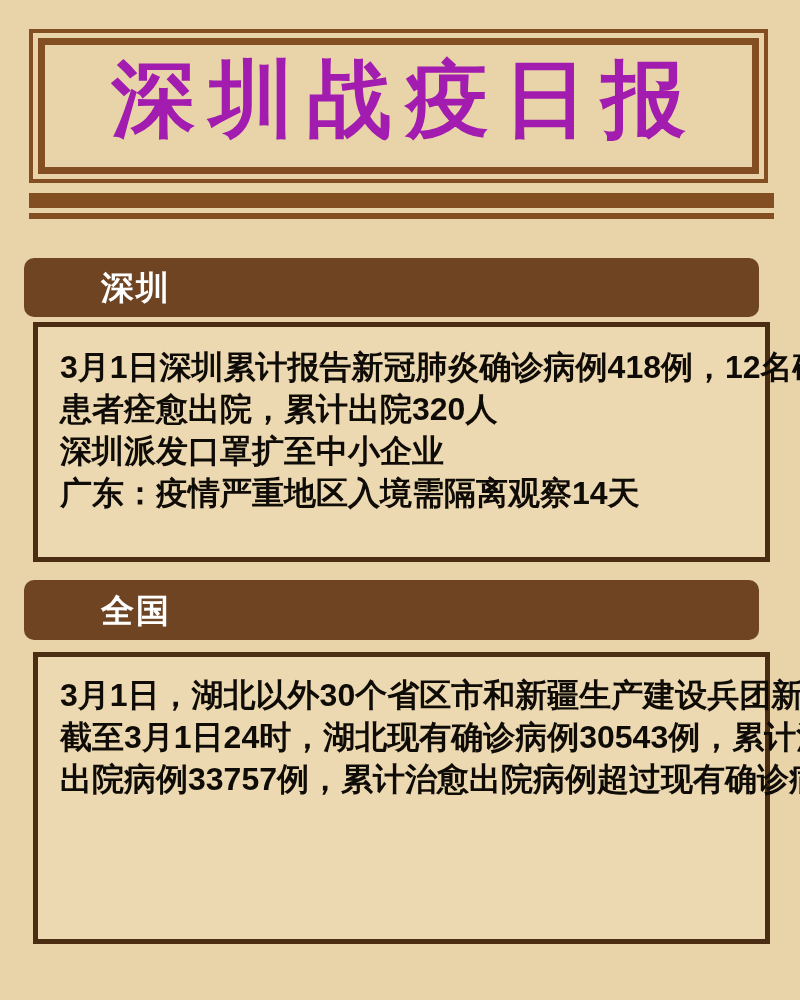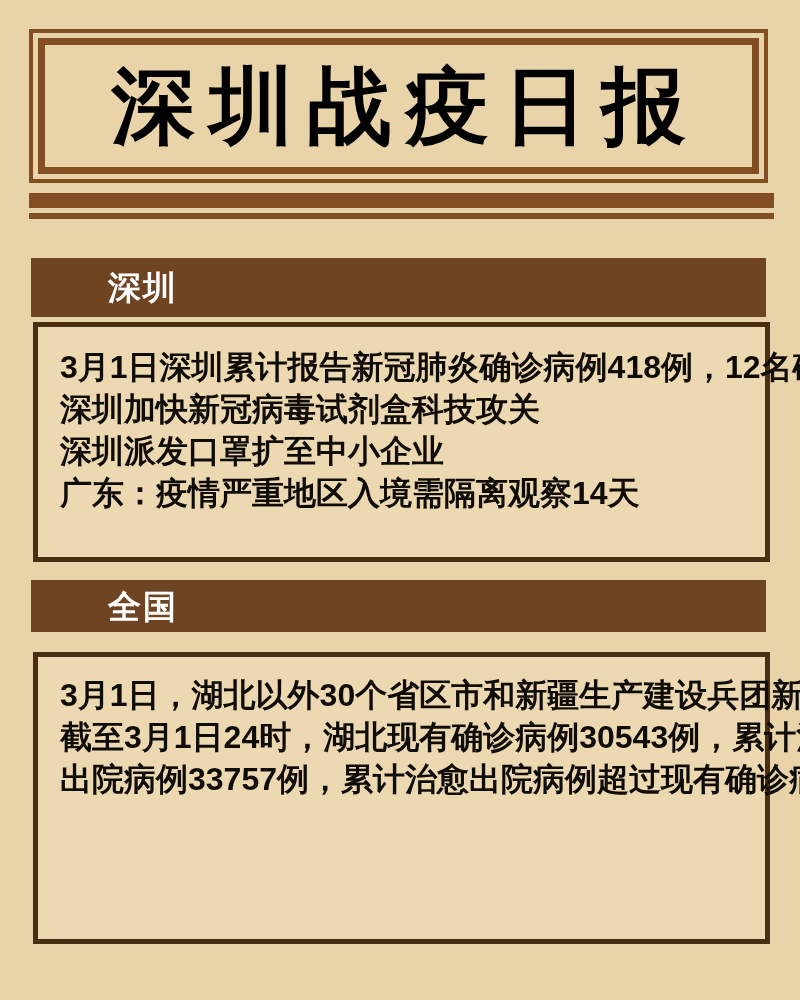--- a/index.html
+++ b/index.html
@@ -30,56 +30,58 @@
     inset: 5px;
     border: 7px solid #824e22;
     display: flex;
     align-items: center;
     justify-content: center;
   }
   .title-text {
     margin: 0;
     font-size: 84px;
     font-weight: bold;
-    color: #000000;
+    color: #a21caf;
     letter-spacing: 14px;
     padding-left: 14px;
     white-space: nowrap;
     line-height: 1;
+    font-family: Liberation Mono, monospace;
   }
 
   
   .rule {
     position: absolute;
     left: 29px;
     width: 745px;
     background: #824e22;
   }
   .rule-thick { top: 193px; height: 15px; }
   .rule-thin  { top: 213px; height: 6px; }
 
   
   .band {
     position: absolute;
-    left: 31px;
+    left: 24px;
     width: 735px;
     background: #6f4423;
     display: flex;
     align-items: center;
     padding-left: 77px;
+    border-radius: 10px;
   }
   .band-label {
     color: #ffffff;
     font-weight: bold;
     font-size: 33px;
     letter-spacing: 2px;
     line-height: 1;
   }
   .band-shenzhen { top: 258px; height: 59px; }
-  .band-national { top: 580px; height: 52px; }
+  .band-national { top: 580px; height: 60px; }
 
   
   .panel {
     position: absolute;
     left: 33px;
     width: 737px;
     background: #edd9b1;
     border: 5px solid #4a2d12;
     padding: 0 14px 0 22px;
   }
@@ -104,21 +106,21 @@
 </div>
 
 <div class="rule rule-thick"></div>
 <div class="rule rule-thin"></div>
 
 <div class="band band-shenzhen">
   <span class="band-label">深圳</span>
 </div>
 <div class="panel panel-shenzhen">
   <div class="body-line">3月1日深圳累计报告新冠肺炎确诊病例418例，12名确诊</div>
-  <div class="body-line">深圳加快新冠病毒试剂盒科技攻关</div>
+  <div class="body-line">患者痊愈出院，累计出院320人</div>
   <div class="body-line">深圳派发口罩扩至中小企业</div>
   <div class="body-line">广东：疫情严重地区入境需隔离观察14天</div>
 </div>
 
 <div class="band band-national">
   <span class="band-label">全国</span>
 </div>
 <div class="panel panel-national">
   <div class="body-line">3月1日，湖北以外30个省区市和新疆生产建设兵团新增</div>
   <div class="body-line">截至3月1日24时，湖北现有确诊病例30543例，累计治愈</div>

